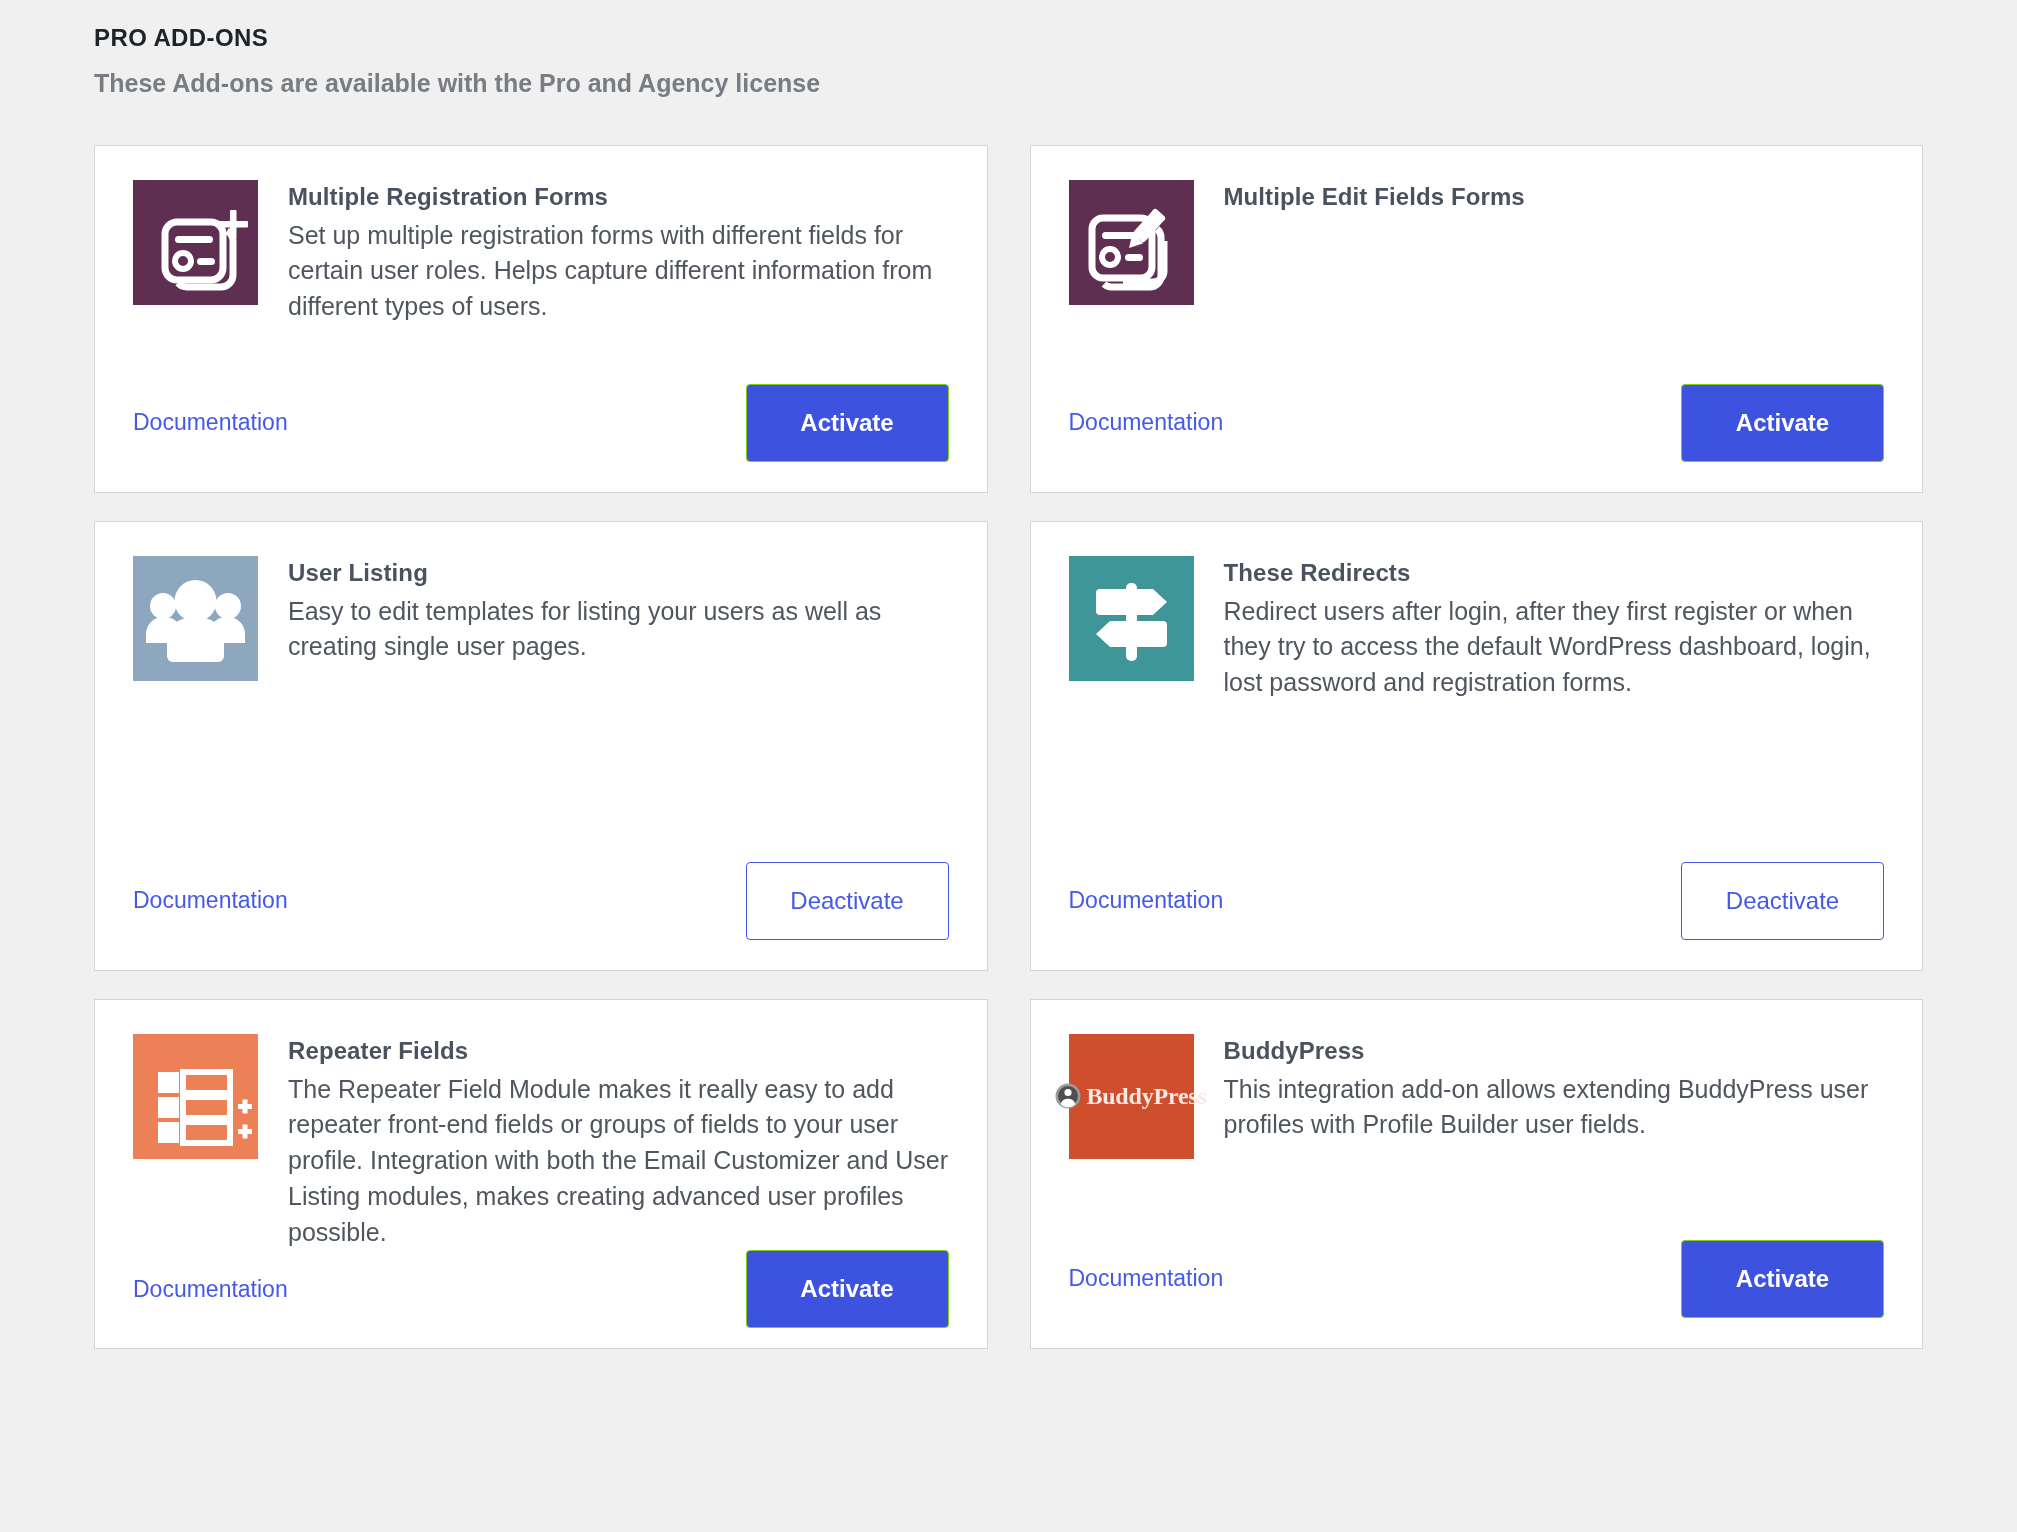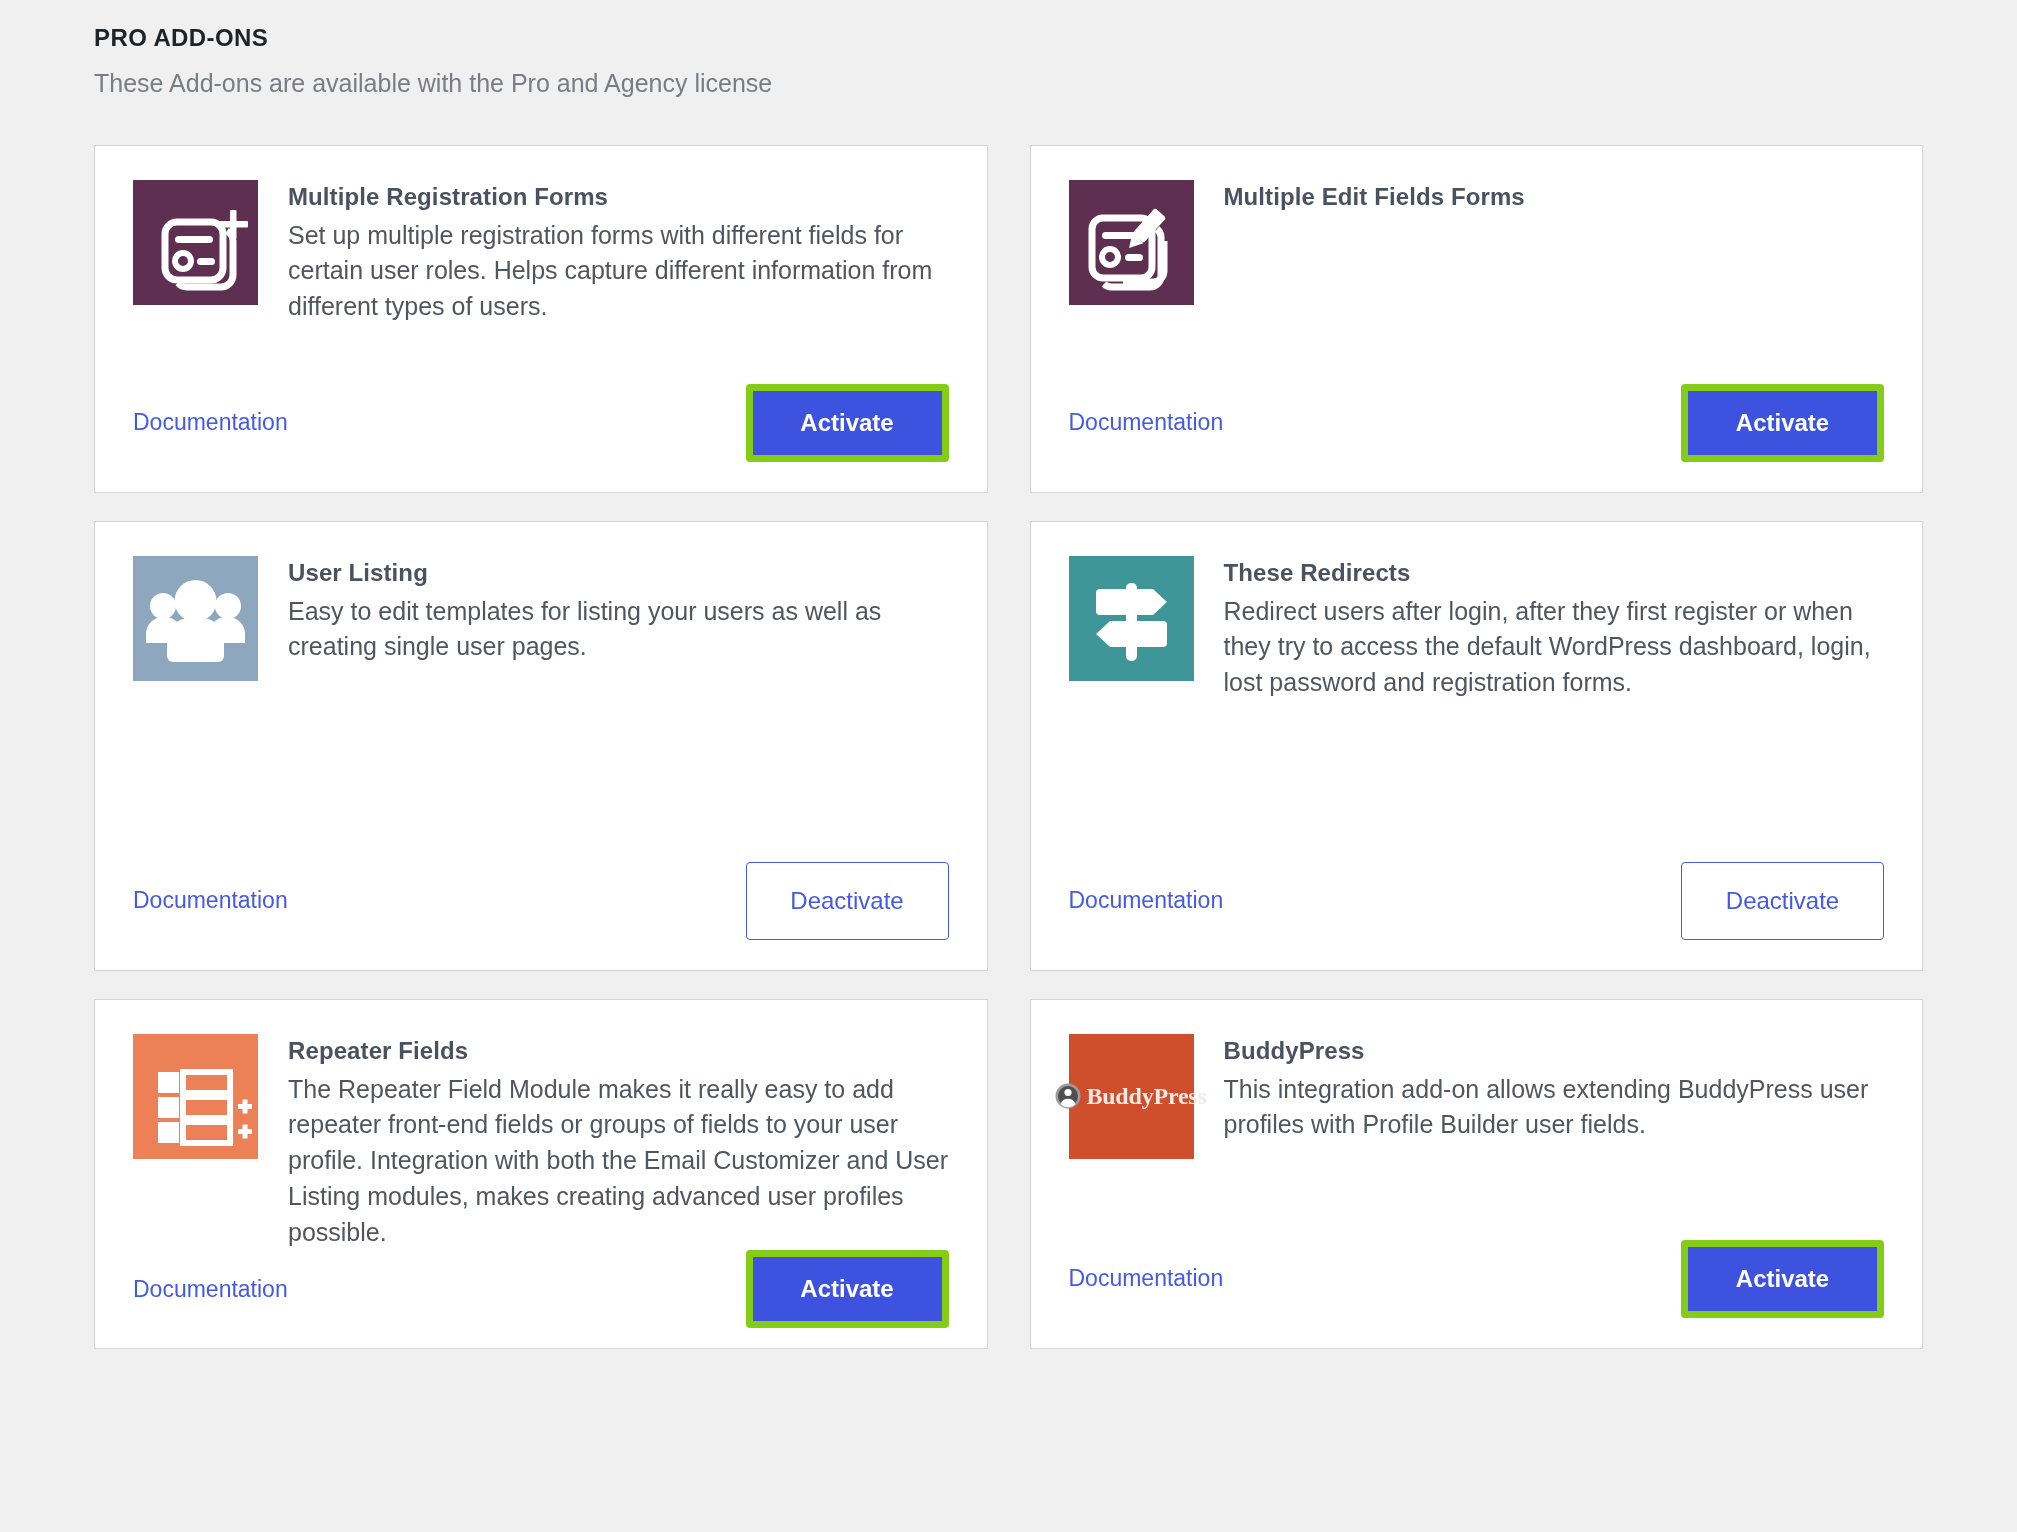--- a/index.html
+++ b/index.html
@@ -25,21 +25,21 @@
     font-weight: bold;
     color: #1d2327;
     letter-spacing: 0.4px;
     line-height: 1.3;
   }
   .section-sub {
     font-size: 25px;
     color: #777d83;
     margin-top: 14px;
     line-height: 1.35;
-    font-weight: 400;
+    font-weight: 700;
   }
   .cards-grid {
     margin-top: 44px;
     padding: 0 94px 0 94px;
     display: grid;
     grid-template-columns: 1fr 1fr;
     column-gap: 42px;
     row-gap: 28px;
   }
   .card {
@@ -105,21 +105,21 @@
     min-width: 203px;
     height: 78px;
     display: inline-flex;
     align-items: center;
     justify-content: center;
     padding: 0 26px;
   }
   .btn-primary {
     background: #3d53e0;
     color: #ffffff;
-    border: 7px solid #84cc16;
+    border: 1px solid #84cc16;
   }
   .btn-secondary {
     background: #ffffff;
     color: #4459e8;
     border: 1px solid #4459e8;
     font-weight: normal;
   }
   .bp-logo {
     width: 125px; height: 125px;
     background: #cf4f2c;

